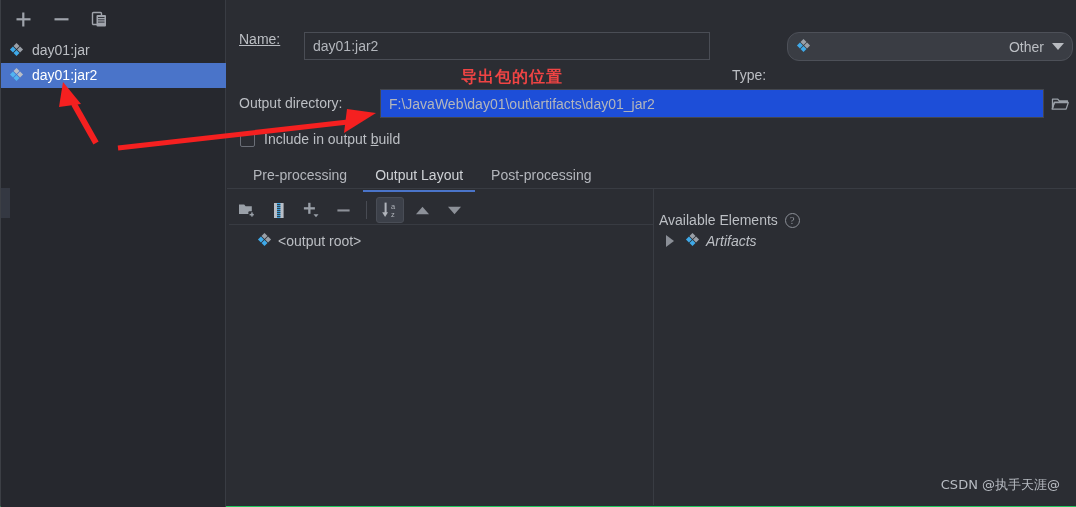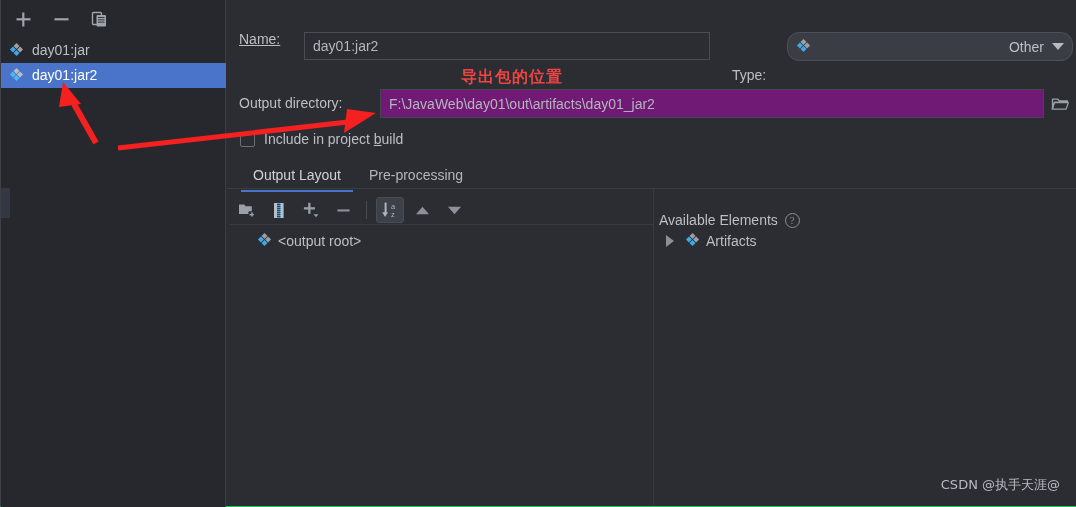--- a/index.html
+++ b/index.html
@@ -127,21 +127,21 @@
     border-right: 6px solid transparent;
     border-top: 7px solid #b8bbc0;
   }
 
   
   #outdir-label { position: absolute; left: 12px; top: 95px; text-align: center; }
   #outdir-field {
     position: absolute;
     left: 153px; top: 89px;
     width: 664px; height: 29px;
-    background: #701a75;
+    background: #1d4ed8;
     border: 1px solid #44474e;
     display: flex; align-items: center;
     padding: 0 8px;
     color: #b3b6bc; font-size: 14px;
   }
   #outdir-browse {
     position: absolute;
     left: 817px; top: 89px;
     width: 33px; height: 29px;
     background: #2b2d33;
@@ -256,20 +256,21 @@
     border-radius: 50%;
     display: flex; align-items: center; justify-content: center;
     font-size: 11px; color: #8b8f97;
     font-family: "Liberation Serif", serif;
     line-height: 1;
   }
   #avail-tree {
     position: absolute;
     left: 432px; top: 228px;
     width: 380px;
+    font-style: italic;
   }
 
   
   #mid-splitter {
     position: absolute;
     left: 426px; top: 189px;
     width: 1px; bottom: 1px;
     background: #393c43;
   }
 
@@ -386,26 +387,27 @@
     </div>
     <div id="outdir-browse">
       <svg width="19" height="16" viewBox="0 0 19 16">
         <path d="M1.5 3.2 h5.3 l1.5 1.7 h8.2 v1.2 h-13 l-2 6.5 z" fill="none" stroke="#9aa0a8" stroke-width="1.3" stroke-linejoin="round"></path>
         <path d="M3.3 6.6 h14 l-2.2 6.5 h-14 z" fill="none" stroke="#9aa0a8" stroke-width="1.3" stroke-linejoin="round"></path>
       </svg>
     </div>
 
     <div id="include-row">
       <span class="checkbox"></span>
-      <span class="field-label"><span>Include in project </span><u>b</u><span>uild</span></span>
+      <span class="field-label"><span>Include in output </span><u>b</u><span>uild</span></span>
     </div>
 
     <div id="tabs">
+      <div class="tab">Pre-processing</div>
       <div class="tab active">Output Layout</div>
-      <div class="tab">Pre-processing</div>
+      <div class="tab">Post-processing</div>
     </div>
     <div id="tabs-underline"></div>
 
     <div id="content-toolbar">
       <div class="ct-btn">
         <svg width="18" height="16" viewBox="0 0 18 16">
           <path d="M1 2.6 h5.2 l1.4 1.6 h6.2 v7.8 h-12.8 z" fill="#9aa0a8"></path>
           <rect x="10.4" y="9.2" width="6.6" height="6.6" rx="1" fill="#2b2d33"></rect>
           <rect x="13.2" y="10.4" width="1.5" height="4.2" fill="#9aa0a8"></rect>
           <rect x="11.6" y="11.9" width="4.2" height="1.5" fill="#9aa0a8"></rect>

